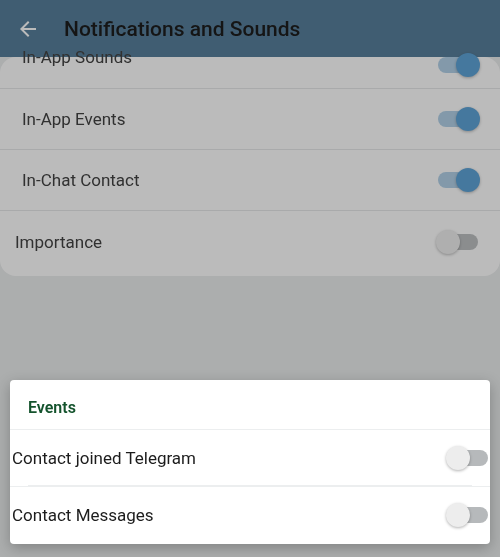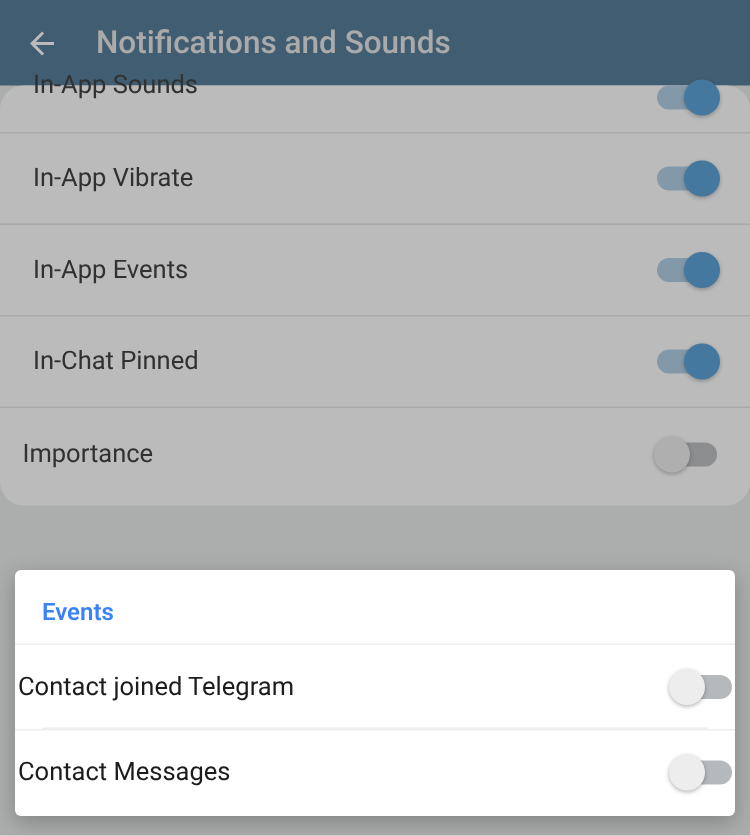--- a/index.html
+++ b/index.html
@@ -10,21 +10,21 @@
     height: 57px;
     background: #436f8f;
     display: flex;
     align-items: center;
     padding: 0 14px;
     gap: 22px;
     color: #d0dbe3;
   }
   .back-btn { width: 28px; height: 28px; display: inline-flex; align-items: center; justify-content: center; cursor: pointer; }
   .back-btn svg { width: 24px; height: 24px; fill: #fff; }
-  .header-title { font-size: 21px; font-weight: 500; color: #e5e5e5; }
+  .header-title { font-size: 21px; font-weight: 500; color: #000000; }
 
   .bg-list { background: #fff; }
   .bg-row {
     height: 61px;
     display: flex;
     align-items: center;
     justify-content: space-between;
     padding: 0 22px 0 22px;
     border-bottom: 1px solid #e3e5e7;
     font-size: 17px;
@@ -65,21 +65,21 @@
   .card {
     position: absolute;
     left: 10px; right: 10px;
     top: 380px;
     background: #fff;
     border-radius: 4px;
     box-shadow: 0 4px 14px rgba(0,0,0,.25);
     padding-bottom: 2px;
   }
   .card-header {
-    color: #3b82f6;
+    color: #14532d;
     font-size: 16px;
     font-weight: 600;
     padding: 18px 18px 12px 18px;
   }
   .card-row {
     height: 56px;
     display: flex;
     align-items: center;
     justify-content: space-between;
     padding: 0 2px;
@@ -107,33 +107,27 @@
   </div>
 
   <div class="bg-list bg-section">
     <div class="bg-row partial-top">
       <span class="row-label">In-App Sounds</span>
       <span class="toggle on">
           <span class="knob"></span>
         </span>
     </div>
     <div class="bg-row">
-      <span class="row-label">In-App Vibrate</span>
-      <span class="toggle on">
-          <span class="knob"></span>
-        </span>
-    </div>
-    <div class="bg-row">
       <span class="row-label">In-App Events</span>
       <span class="toggle on">
           <span class="knob"></span>
         </span>
     </div>
     <div class="bg-row">
-      <span class="row-label">In-Chat Pinned</span>
+      <span class="row-label">In-Chat Contact</span>
       <span class="toggle on">
           <span class="knob"></span>
         </span>
     </div>
     <div class="bg-row">
       <span class="row-label">Importance</span>
       <span class="toggle off">
           <span class="knob"></span>
         </span>
     </div>

